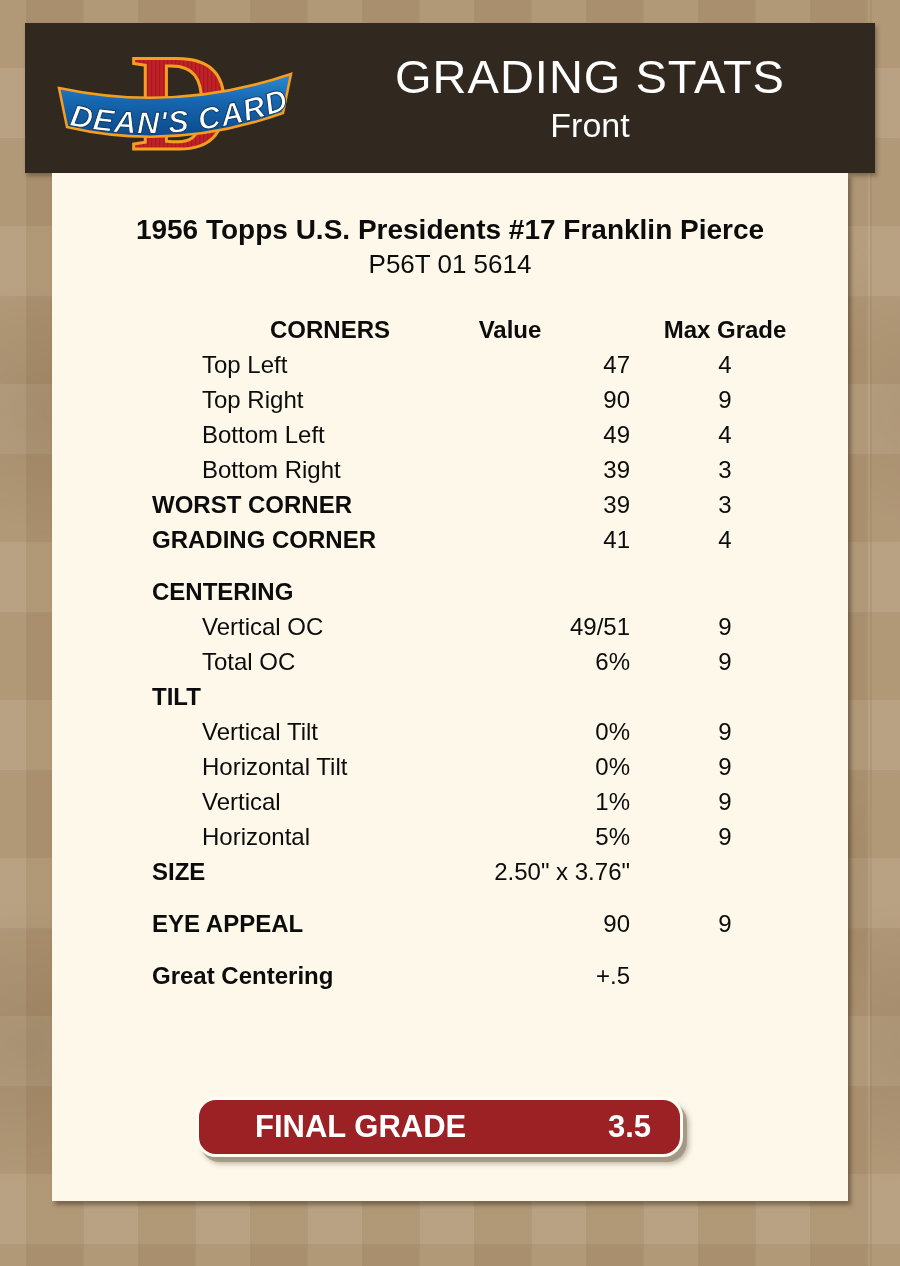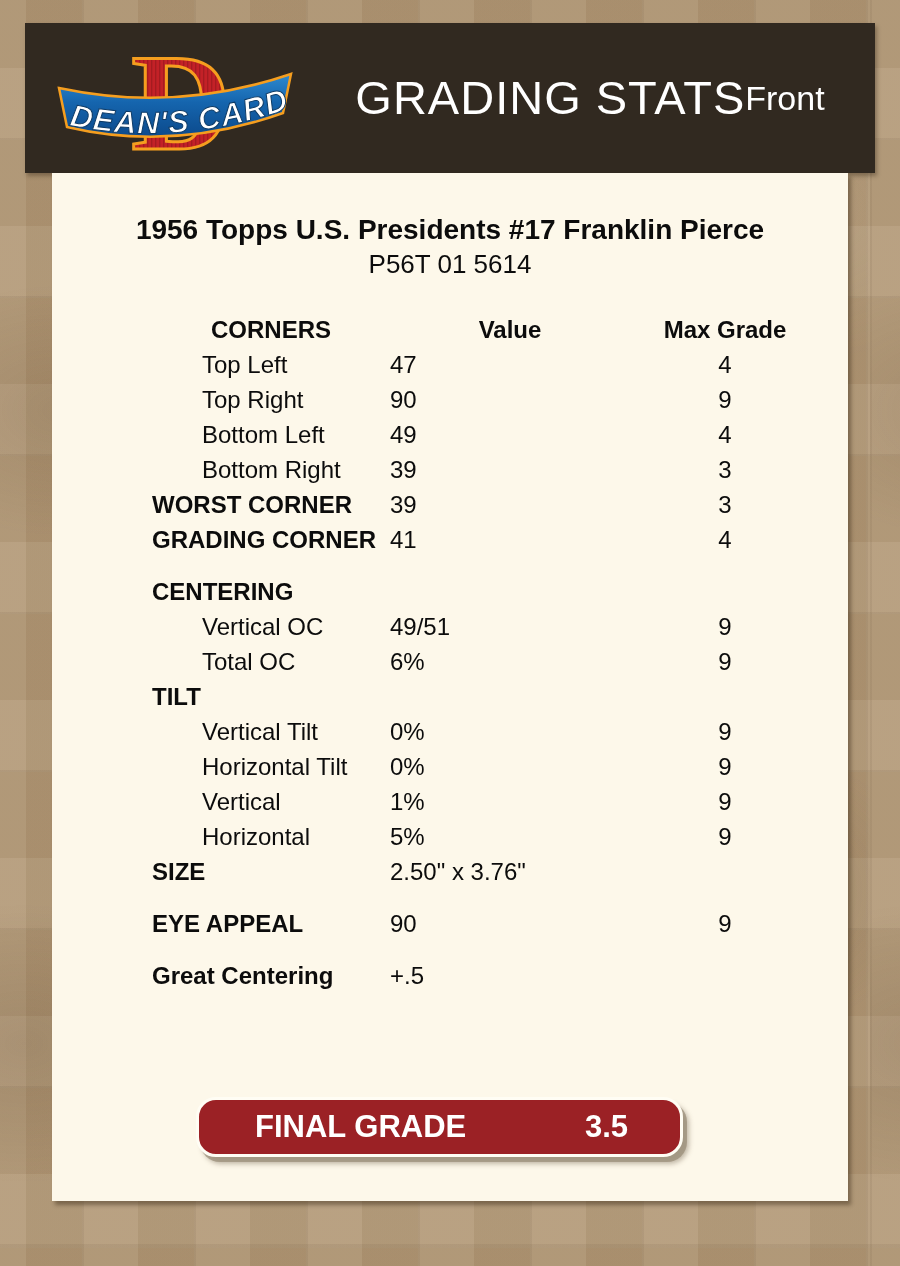--- a/index.html
+++ b/index.html
@@ -23,21 +23,21 @@
     background-position:-30px -20px;
   }
   .topbar{
     position:absolute;left:25px;top:23px;width:850px;height:150px;
     background:var(--header-brown,#312920);
     box-shadow:2px 3px 4px rgba(40,28,14,.35);
   }
   .logo{position:absolute;left:26px;top:5px;width:262px;height:140px;}
   .titles{
     position:absolute;left:280px;right:0;top:0;height:100%;
-    display:flex;flex-direction:row;justify-content:center;align-items:center;
+    display:flex;flex-direction:column;justify-content:center;align-items:center;
     color:#ffffff;
   }
   .main-title{font-size:47px;line-height:54px;letter-spacing:1px;}
   .sub-title{font-size:34px;line-height:42px;}
   .panel{
     position:absolute;left:52px;top:173px;width:796px;height:1028px;
     background:var(--panel-cream,#fdf8ea);
     box-shadow:3px 4px 4px rgba(55,40,22,.45);
     color:#0c0c0c;
   }
@@ -45,35 +45,35 @@
   .card-code{text-align:center;font-size:26px;line-height:34px;}
   table.stats{border-collapse:collapse;table-layout:fixed;margin:31px 0 0 100px;}
   col.c-label{width:238px;}
   col.c-value{width:240px;}
   col.c-max{width:190px;}
   table.stats tr{height:35px;}
   table.stats tr.spacer{height:17px;}
   table.stats th,table.stats td{
     padding:0;font-size:24px;white-space:nowrap;vertical-align:middle;overflow:visible;
   }
-  th.lbl{text-align:center;font-weight:bold;}
+  th.lbl{text-align:right;font-weight:bold;}
   th.val-h{text-align:center;padding-left:90px;font-weight:bold;}
   th.max-h{text-align:center;font-weight:bold;}
   td.lbl{text-align:left;font-weight:normal;}
-  td.val{text-align:left;padding-right:60px;}
+  td.val{text-align:right;padding-right:60px;}
   td.max{text-align:center;}
   tr.bold td.lbl{font-weight:bold;}
   tr.indent td.lbl{padding-left:50px;}
   .final-grade{
     position:absolute;left:144px;top:924px;width:487px;height:60px;box-sizing:border-box;
     background:var(--accent-red,#9b2125);
     border:3px solid #fffdf4;border-radius:20px;
     box-shadow:4px 5px 0 rgba(148,135,114,.65), 6px 7px 5px rgba(120,105,85,.45);
     display:flex;align-items:center;justify-content:space-between;
-    padding:0 52px 0 56px;
+    padding:0 29px 0 56px;
     color:#fff;font-weight:bold;font-size:31px;
   }
 </style>
 </head>
 <body>
 
 <div class="bg-collage"></div>
 
 <header class="topbar">
   <div class="logo">

